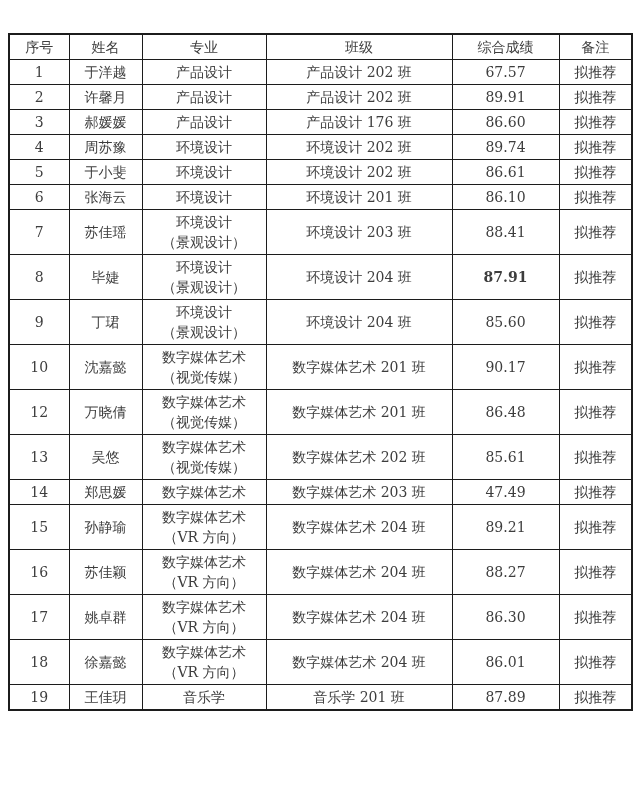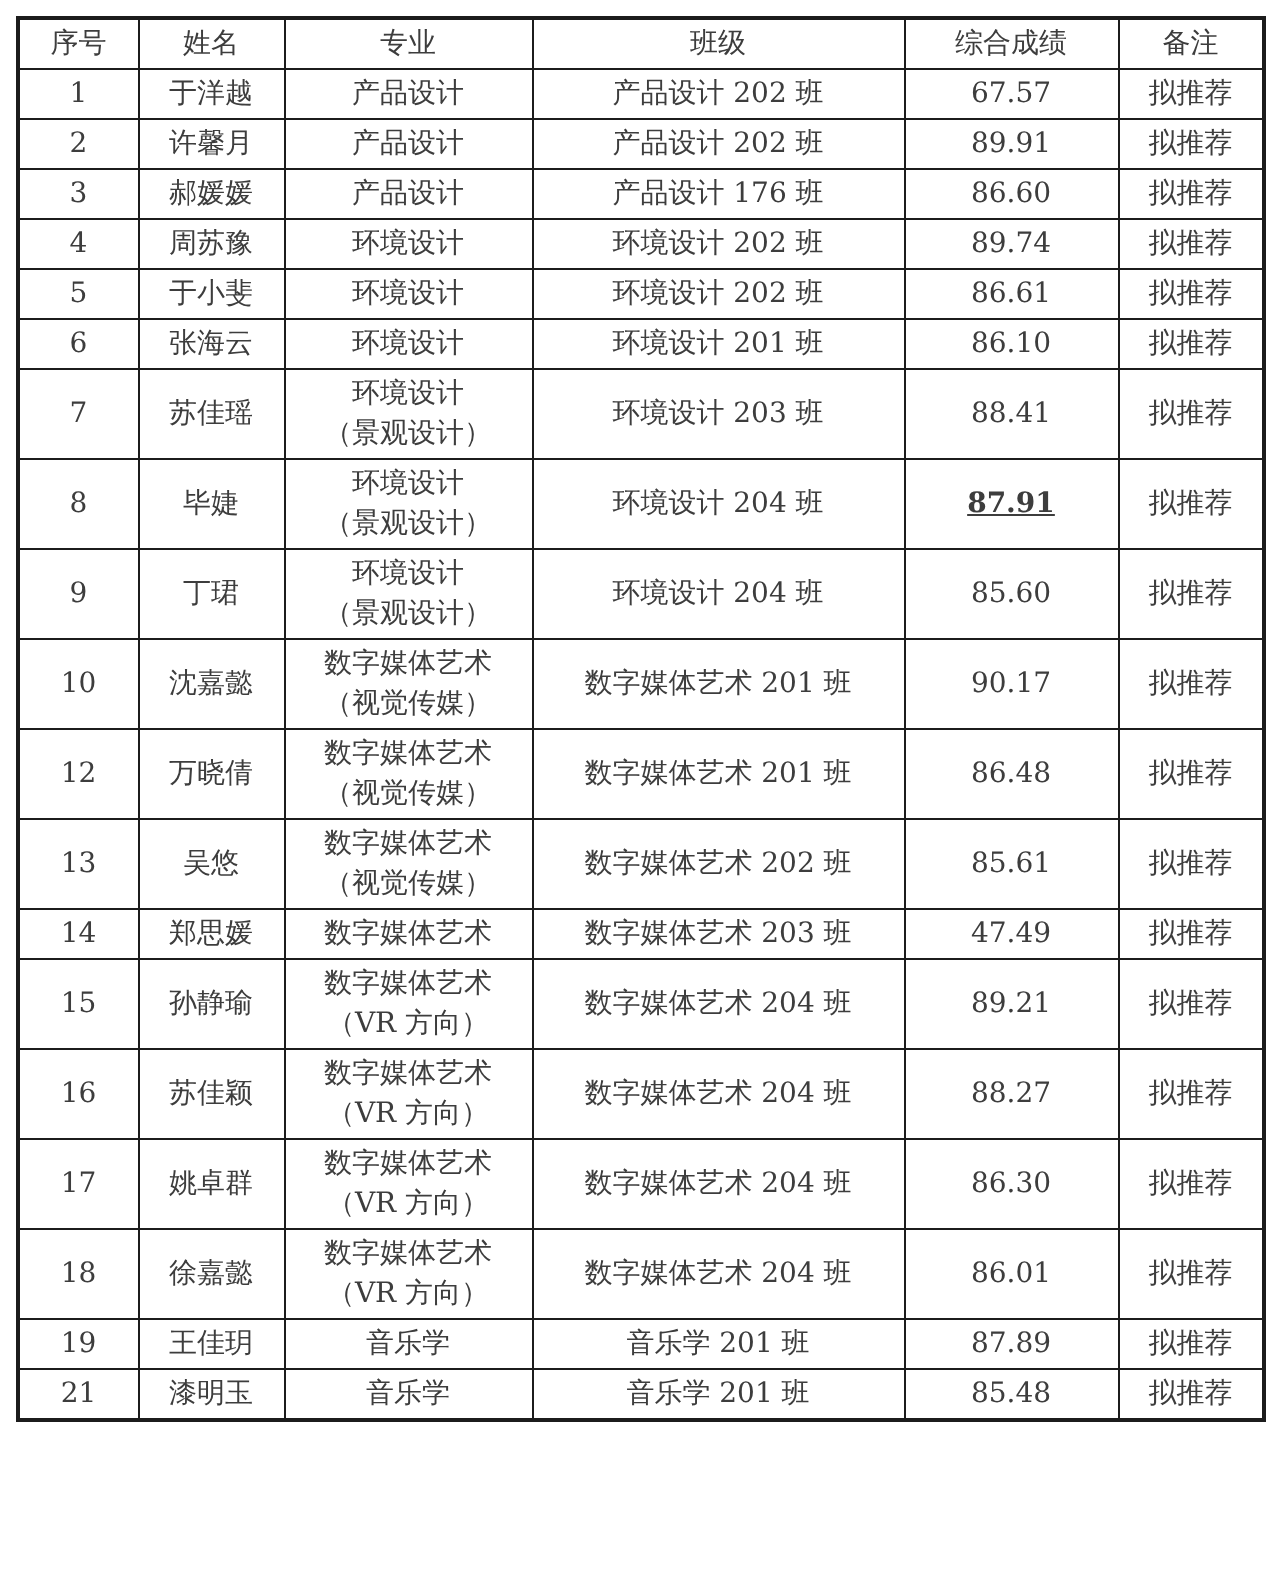--- a/index.html
+++ b/index.html
@@ -7,20 +7,21 @@
     padding: 0;
     background: #ffffff;
   }
   body {
     width: 640px;
     height: 793px;
     overflow: hidden;
   }
   .sheet {
     padding: 8px 0 0 8px;
+    margin-top: 25px;
   }
   table.roster {
     border-collapse: collapse;
     table-layout: fixed;
     width: 623px;
     font-family: "DejaVu Serif", "Liberation Serif", serif;
     font-size: 14px;
     color: #3d3d3d;
     border: 2px solid #1c1c1c;
   }
@@ -31,21 +32,20 @@
     vertical-align: middle;
     padding: 2px 3px;
     line-height: 20px;
     height: 20px;
     font-weight: normal;
     white-space: pre-line;
     overflow: hidden;
   }
   table.roster td.score.bold {
     font-weight: bold;
-    text-decoration: underline;
   }
   col.c-no     { width: 60px; }
   col.c-name   { width: 73px; }
   col.c-major  { width: 124px; }
   col.c-class  { width: 186px; }
   col.c-score  { width: 107px; }
   col.c-remark { width: 73px; }
 </style>
 </head>
 <body>
@@ -218,23 +218,15 @@
     <td class="remark">拟推荐</td>
   </tr>
         <tr>
     <td class="no">19</td>
     <td class="name">王佳玥</td>
     <td class="major">音乐学</td>
     <td class="class">音乐学 201 班</td>
     <td class="score">87.89</td>
     <td class="remark">拟推荐</td>
   </tr>
-        <tr>
-    <td class="no">21</td>
-    <td class="name">漆明玉</td>
-    <td class="major">音乐学</td>
-    <td class="class">音乐学 201 班</td>
-    <td class="score">85.48</td>
-    <td class="remark">拟推荐</td>
-  </tr>
       </tbody>
   </table>
 </div>
 
 </body></html>

